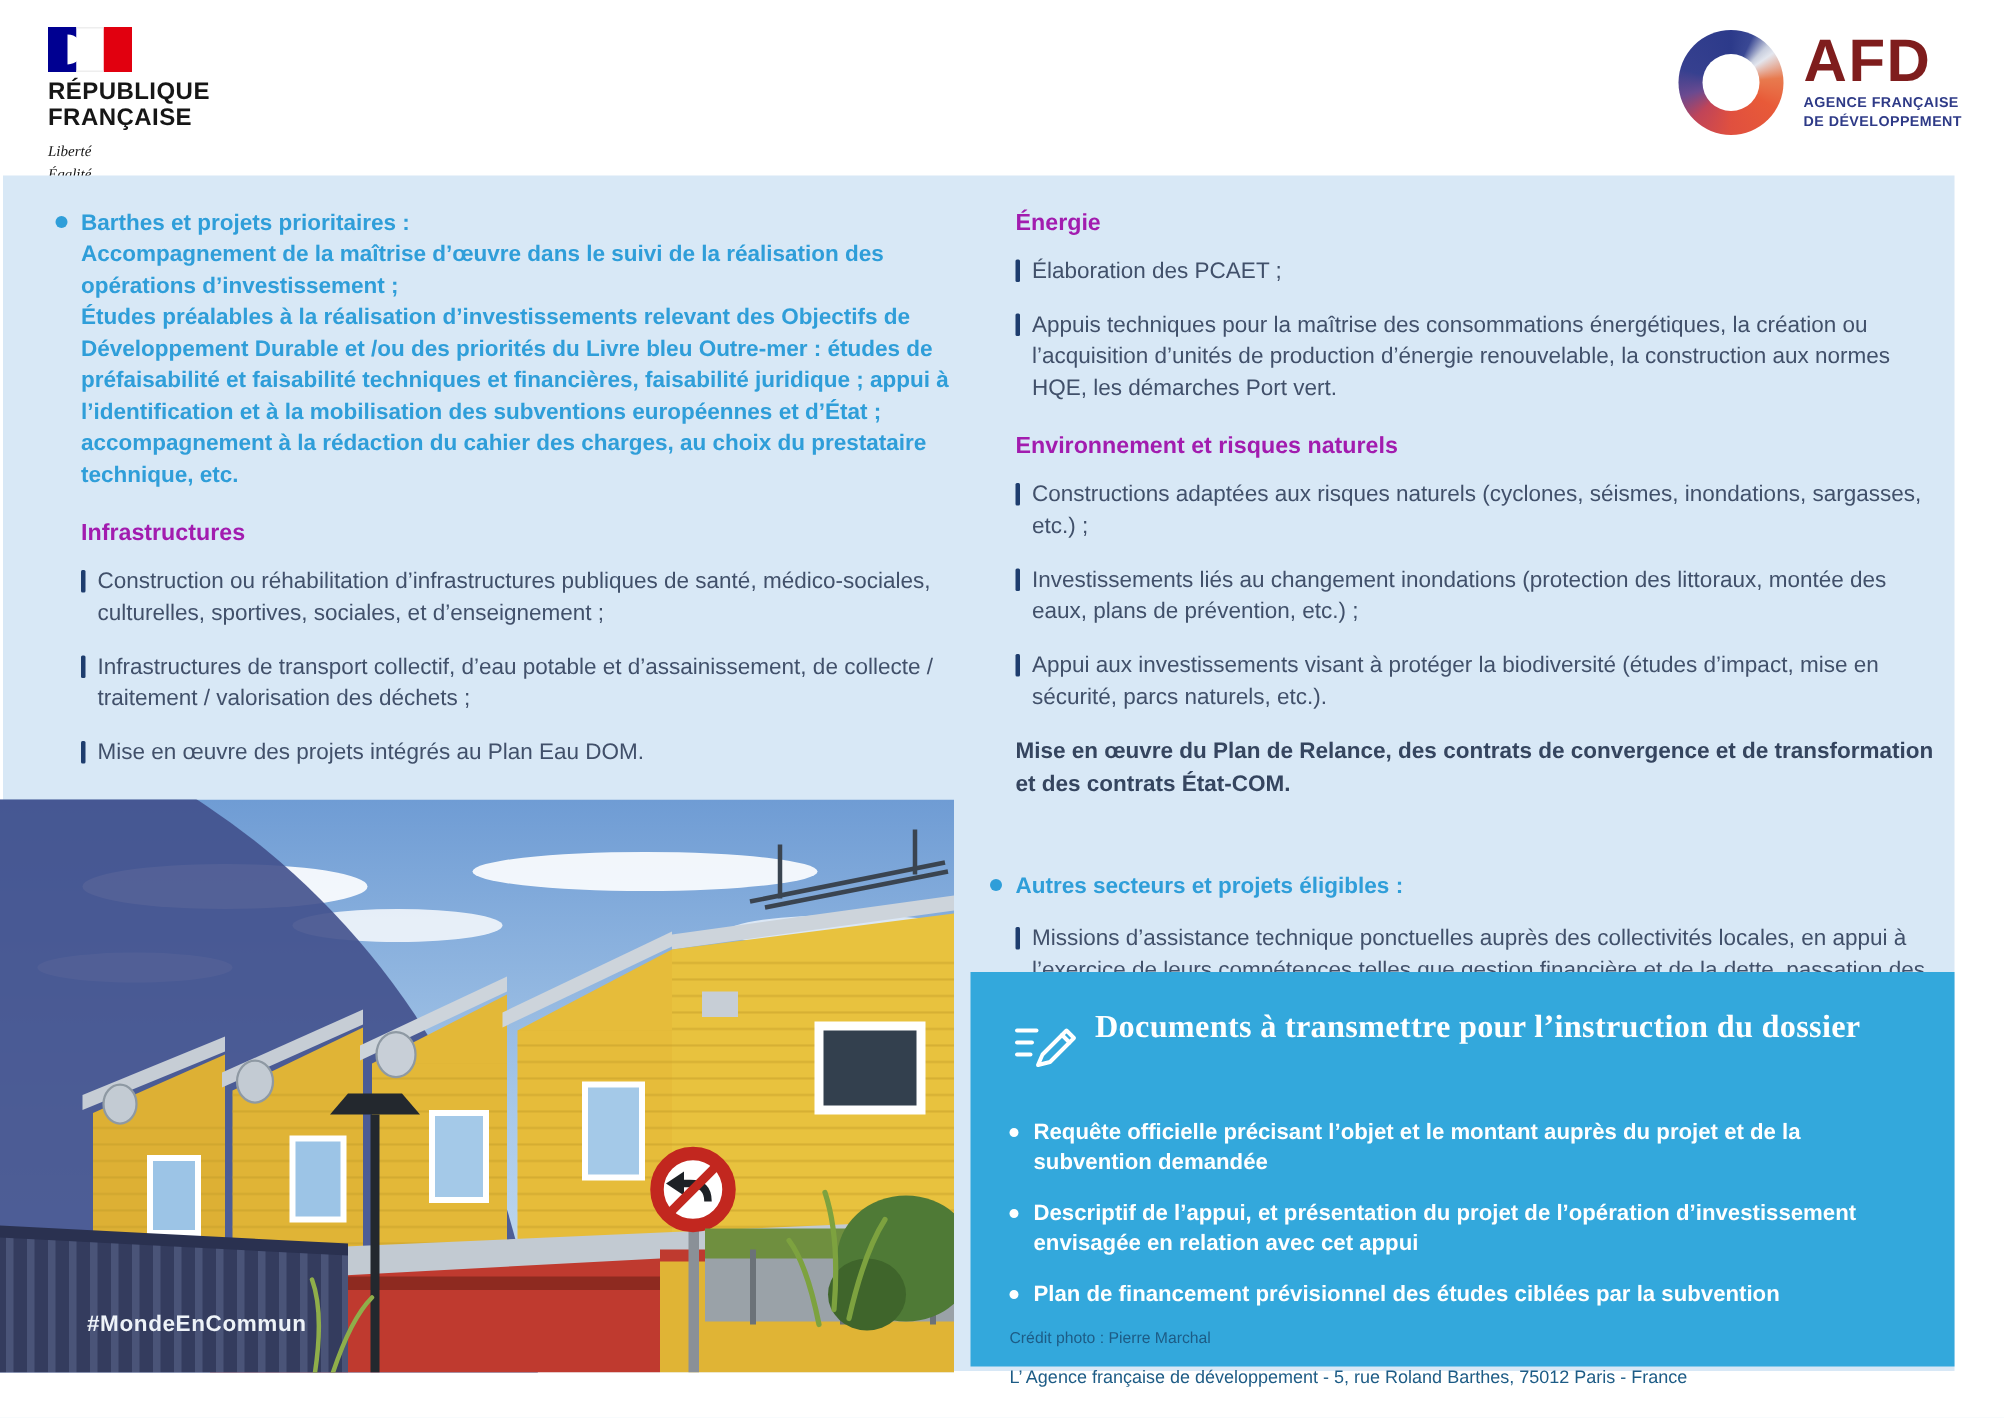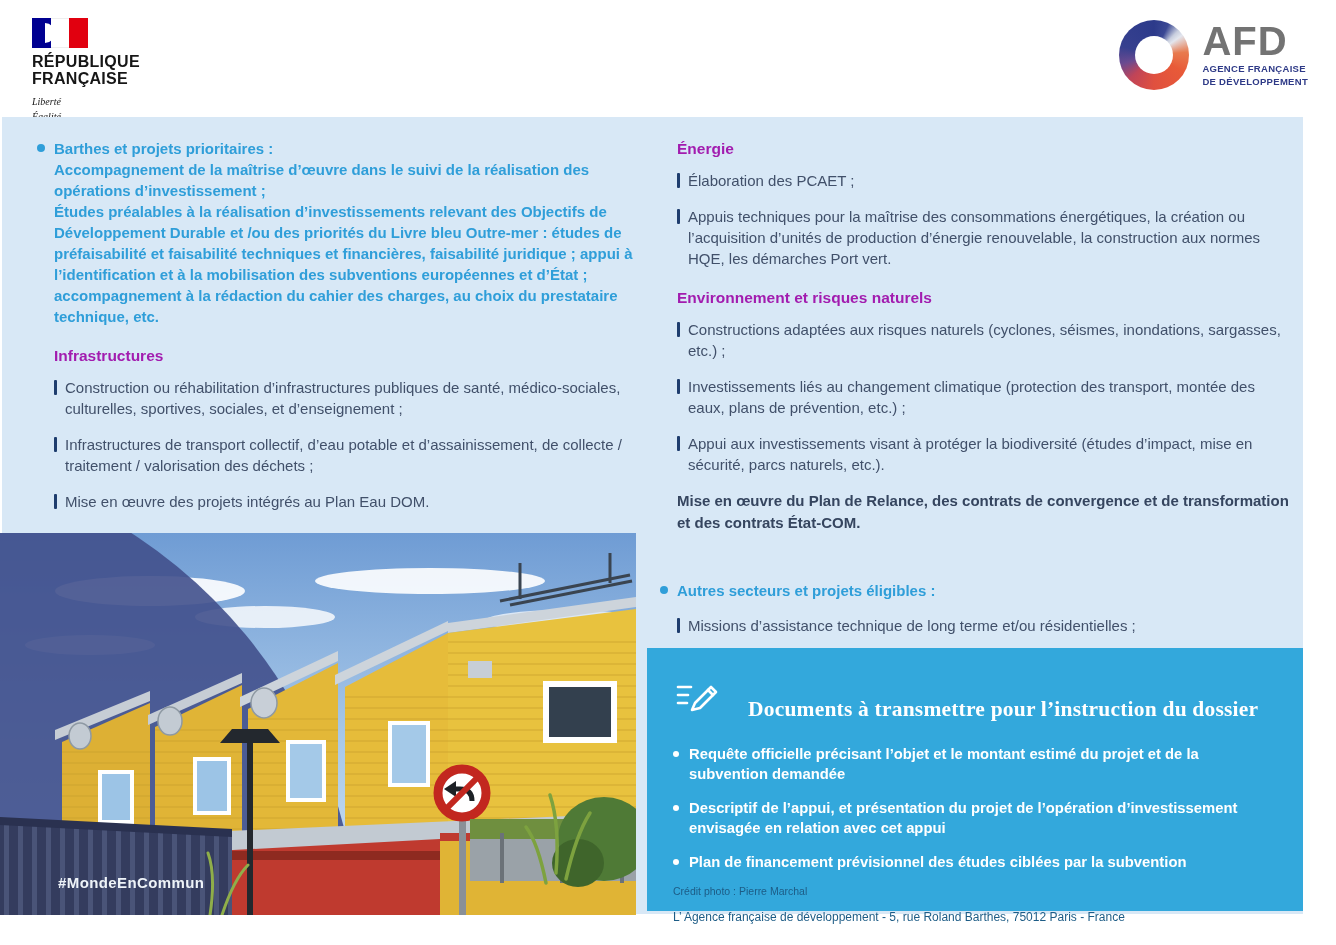--- a/index.html
+++ b/index.html
@@ -13,21 +13,21 @@
   .flag .w{width:18px;background:#ffffff;border-top:1px solid #eee;border-bottom:1px solid #eee;position:relative;}
   .flag .w::after{content:"";position:absolute;left:-6px;top:4px;width:10px;height:20px;border-radius:0 10px 10px 0;background:#fff;}
   .flag .r{width:19px;background:#E1000F;}
   .rf-name{margin-top:5px;font-size:16px;font-weight:bold;color:#161616;line-height:1.08;letter-spacing:.3px;}
   .motto{margin-top:6px;font-family:"Liberation Serif",serif;font-style:italic;font-size:10px;color:#161616;line-height:1.5;}
 
   .afd{position:absolute;right:28px;top:20px;display:flex;align-items:center;gap:13px;}
   .afd-ring{width:70px;height:70px;border-radius:50%;position:relative;
     background:conic-gradient(from 0deg,#2c3a8a 0deg,#3a4894 25deg,#c8cede 45deg,#e3e6ee 55deg,#e87a4e 85deg,#e85a38 120deg,#e0503f 180deg,#c04458 225deg,#6a4a90 255deg,#36408f 285deg,#2c3a8a 360deg);}
   .afd-ring::after{content:"";position:absolute;inset:16px;background:#fff;border-radius:50%;}
-  .afd-acronym{font-size:40px;font-weight:bold;color:#737373;line-height:.95;letter-spacing:1px;}
+  .afd-acronym{font-size:40px;font-weight:bold;color:#7f1d1d;line-height:.95;letter-spacing:1px;}
   .afd-sub{font-size:9.5px;font-weight:bold;color:#2e3a87;letter-spacing:.3px;line-height:1.35;margin-top:3px;}
 
   
   .bg-panel{position:absolute;left:2px;top:117px;width:1301px;height:797px;background:#d8e8f6;}
 
   
   .col-left{position:absolute;left:37px;top:138px;width:604px;}
   .col-right{position:absolute;left:660px;top:140px;width:634px;}
 
   .title-row{display:flex;align-items:flex-start;gap:15px;margin-bottom:24px;}
@@ -51,21 +51,21 @@
 
   
   .photo{position:absolute;left:0;top:533px;width:636px;height:382px;}
   .photo svg{display:block;}
   .hashtag{position:absolute;left:58px;bottom:24px;color:#eef3f8;font-weight:bold;
            font-size:15px;letter-spacing:.4px;}
 
   
   .doc-box{position:absolute;left:647px;top:648px;width:656px;height:263px;background:#33a8dc;
            box-sizing:border-box;padding:24px 26px 0 26px;color:#fff;}
-  .doc-title-row{display:flex;align-items:flex-end;gap:27px;margin-bottom:22px;}
+  .doc-title-row{display:flex;align-items:flex-start;gap:9px;margin-bottom:22px;}
   .doc-title{font-family:"Liberation Serif",serif;font-weight:bold;font-size:21.5px;letter-spacing:.2px;}
   .doc-li{display:flex;margin-bottom:13px;font-size:14.8px;line-height:1.38;font-weight:bold;}
   .doc-li .wdot{width:6px;height:6px;border-radius:50%;background:#fff;margin:7px 10px 0 0;flex:none;}
   .credit{font-size:10.5px;color:#1d5c86;margin-top:11px;}
   .address{font-size:12px;color:#1d5c86;margin-top:13px;}
 </style>
 </head>
 <body>
 
 <div class="page">
@@ -135,37 +135,33 @@
       <span>Appuis techniques pour la maîtrise des consommations énergétiques, la création ou l’acquisition d’unités de production d’énergie renouvelable, la construction aux normes HQE, les démarches Port vert.</span>
     </div>
 
     <div class="sec-head">Environnement et risques naturels</div>
     <div class="li">
       <span class="bar"></span>
       <span>Constructions adaptées aux risques naturels (cyclones, séismes, inondations, sargasses, etc.) ;</span>
     </div>
     <div class="li">
       <span class="bar"></span>
-      <span>Investissements liés au changement climatique (protection des transport, montée des eaux, plans de prévention, etc.) ;</span>
+      <span>Investissements liés au changement inondations (protection des littoraux, montée des eaux, plans de prévention, etc.) ;</span>
     </div>
     <div class="li">
       <span class="bar"></span>
       <span>Appui aux investissements visant à protéger la biodiversité (études d’impact, mise en sécurité, parcs naturels, etc.).</span>
     </div>
 
     <div class="bold-para">Mise en œuvre du Plan de Relance, des contrats de convergence et de transformation et des contrats État-COM.</div>
 
     <div class="autres">
       <div class="blue-row">
         <span class="dot"></span>
         <span class="blue-head">Autres secteurs et projets éligibles :</span>
-      </div>
-      <div class="li">
-        <span class="bar"></span>
-        <span>Missions d’assistance technique de long terme et/ou résidentielles ;</span>
       </div>
       <div class="li">
         <span class="bar"></span>
         <span>Missions d’assistance technique ponctuelles auprès des collectivités locales, en appui à l’exercice de leurs compétences telles que gestion financière et de la dette, passation des marchés publics, organisation et gestion des ressources humaines, etc.</span>
       </div>
     </div>
   </div>
 
   <div class="photo">
     <svg width="636" height="382" viewBox="0 0 636 382">
@@ -297,21 +293,21 @@
             <line x1="5" y1="15" x2="18" y2="15"></line>
             <line x1="5" y1="23" x2="15" y2="23"></line>
             <line x1="5" y1="31" x2="14" y2="31"></line>
           </g>
         </svg>
       </span>
       <div class="doc-title">Documents à transmettre pour l’instruction du dossier</div>
     </div>
     <div class="doc-li">
       <span class="wdot"></span>
-      <span>Requête officielle précisant l’objet et le montant estimé du projet et de la subvention demandée</span>
+      <span>Requête officielle précisant l’objet et le montant auprès du projet et de la subvention demandée</span>
     </div>
     <div class="doc-li">
       <span class="wdot"></span>
       <span>Descriptif de l’appui, et présentation du projet de l’opération d’investissement envisagée en relation avec cet appui</span>
     </div>
     <div class="doc-li">
       <span class="wdot"></span>
       <span>Plan de financement prévisionnel des études ciblées par la subvention</span>
     </div>
     <div class="credit">Crédit photo : Pierre Marchal</div>

